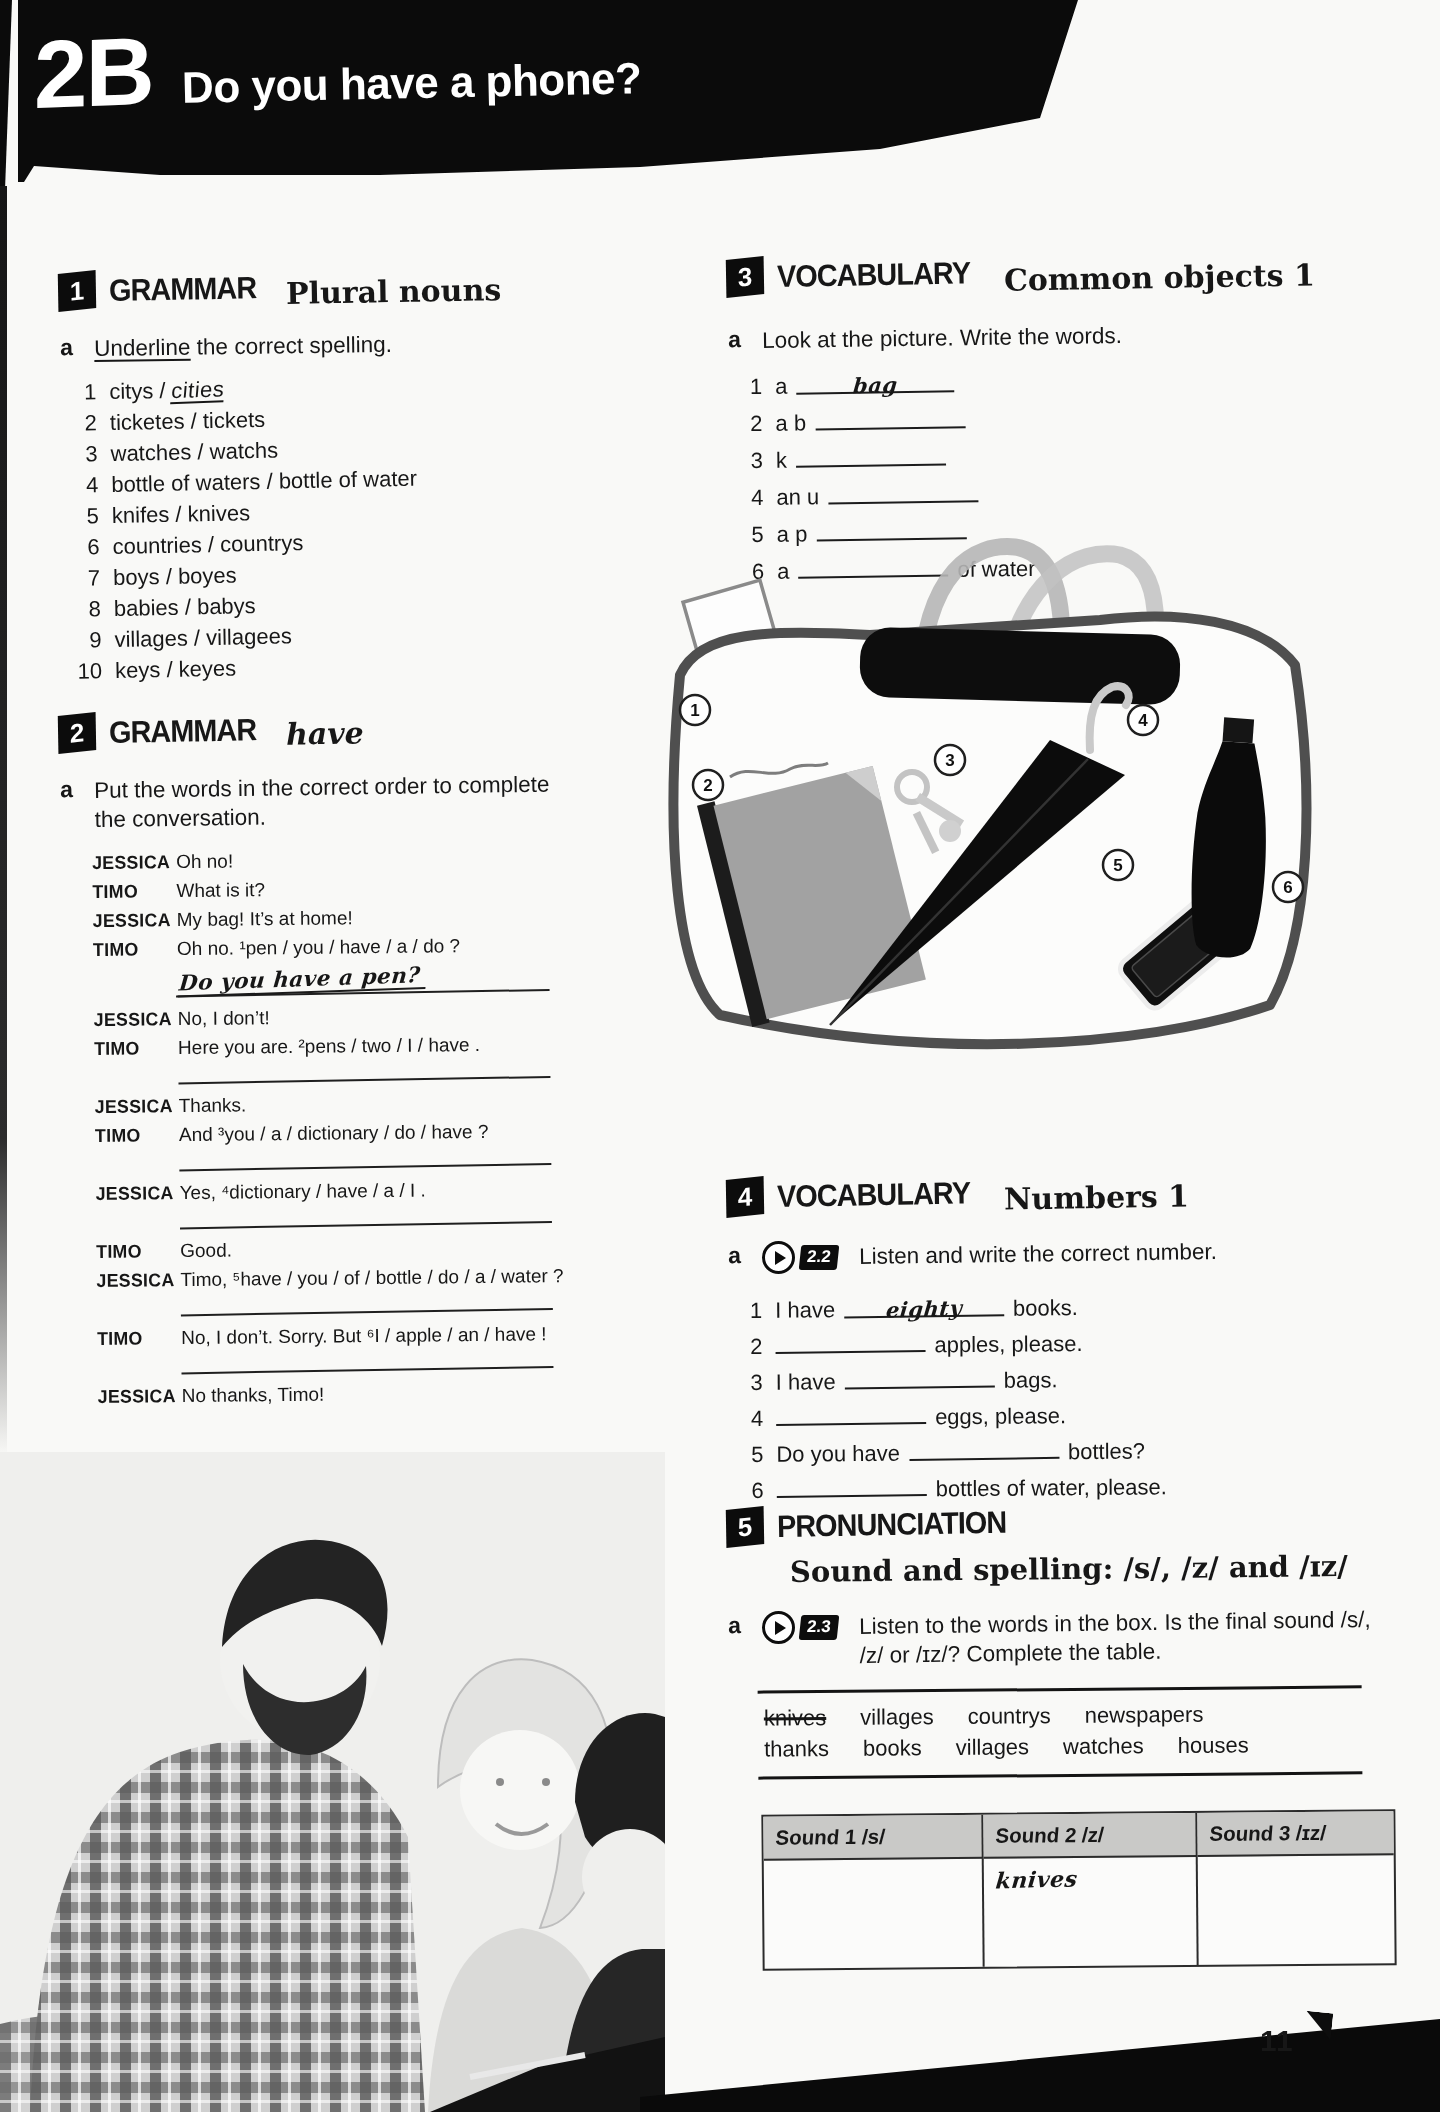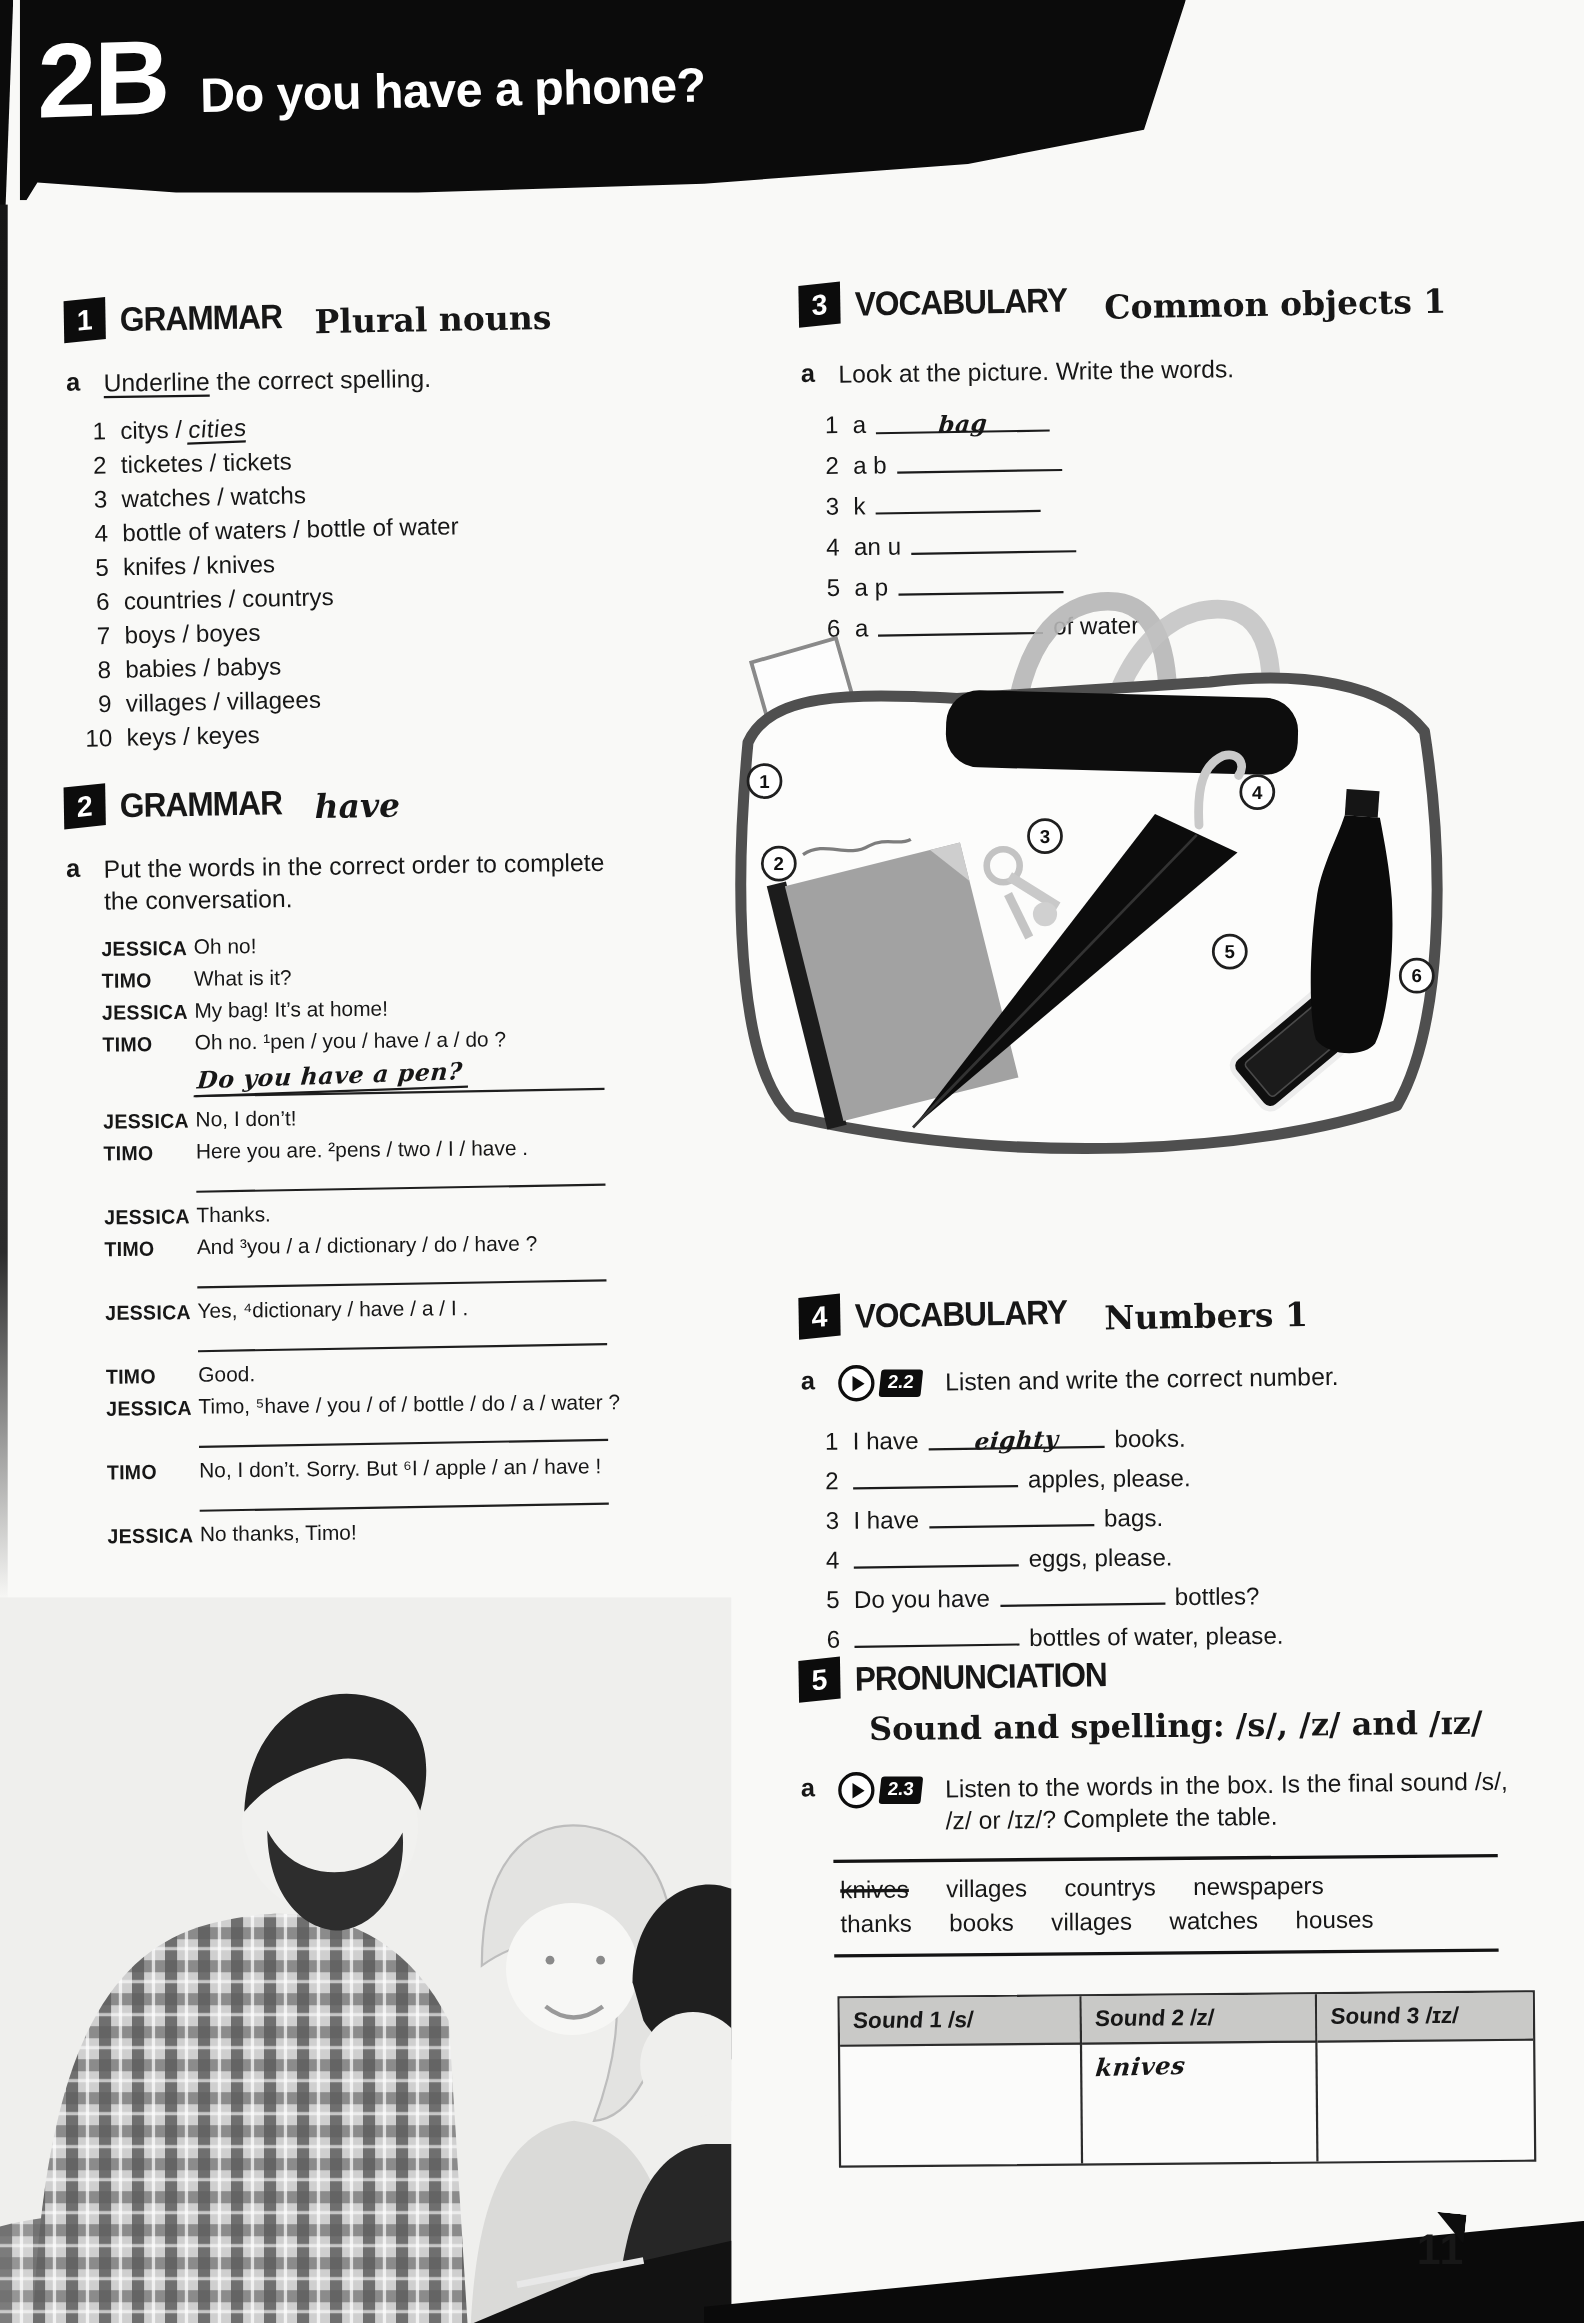--- a/index.html
+++ b/index.html
@@ -70,21 +70,21 @@
   .pt-cell:last-child{border-right:none;}
   .pt-head .pt-cell{background:#c9c9c7;border-bottom:2.5px solid #2b2b2b;font-weight:800;font-size:20.5px;
     padding:9px 12px;transform-origin:left;}
   .pt-head .pt-cell span{display:inline-block;transform:skewX(-5deg);}
   .pt-body .pt-cell{height:108px;padding:8px 12px;font-size:21px;}
   .c1{width:220px;} .c2{width:214px;} .c3{width:196px;}
 
   
   .bottom-wedge{position:absolute;left:640px;top:2005px;width:800px;height:107px;background:#0a0a0a;
     clip-path:polygon(0 92px,100% 14px,100% 100%,0 100%);}
-  .page-num{position:absolute;left:1288px;top:2024px;font-size:39px;font-weight:800;letter-spacing:1px;}
+  .page-num{position:absolute;left:1260px;top:2024px;font-size:30px;font-weight:800;letter-spacing:1px;}
   .corner-tri{position:absolute;left:1305px;top:2012px;width:27px;height:27px;background:#0d0d0d;
     clip-path:polygon(0 0,100% 0,100% 100%);transform:rotate(6deg);}
 
   svg text{font-family:"Liberation Sans","DejaVu Sans",sans-serif;}
 </style>
 </head>
 <body>
 
 <div class="page">
 

